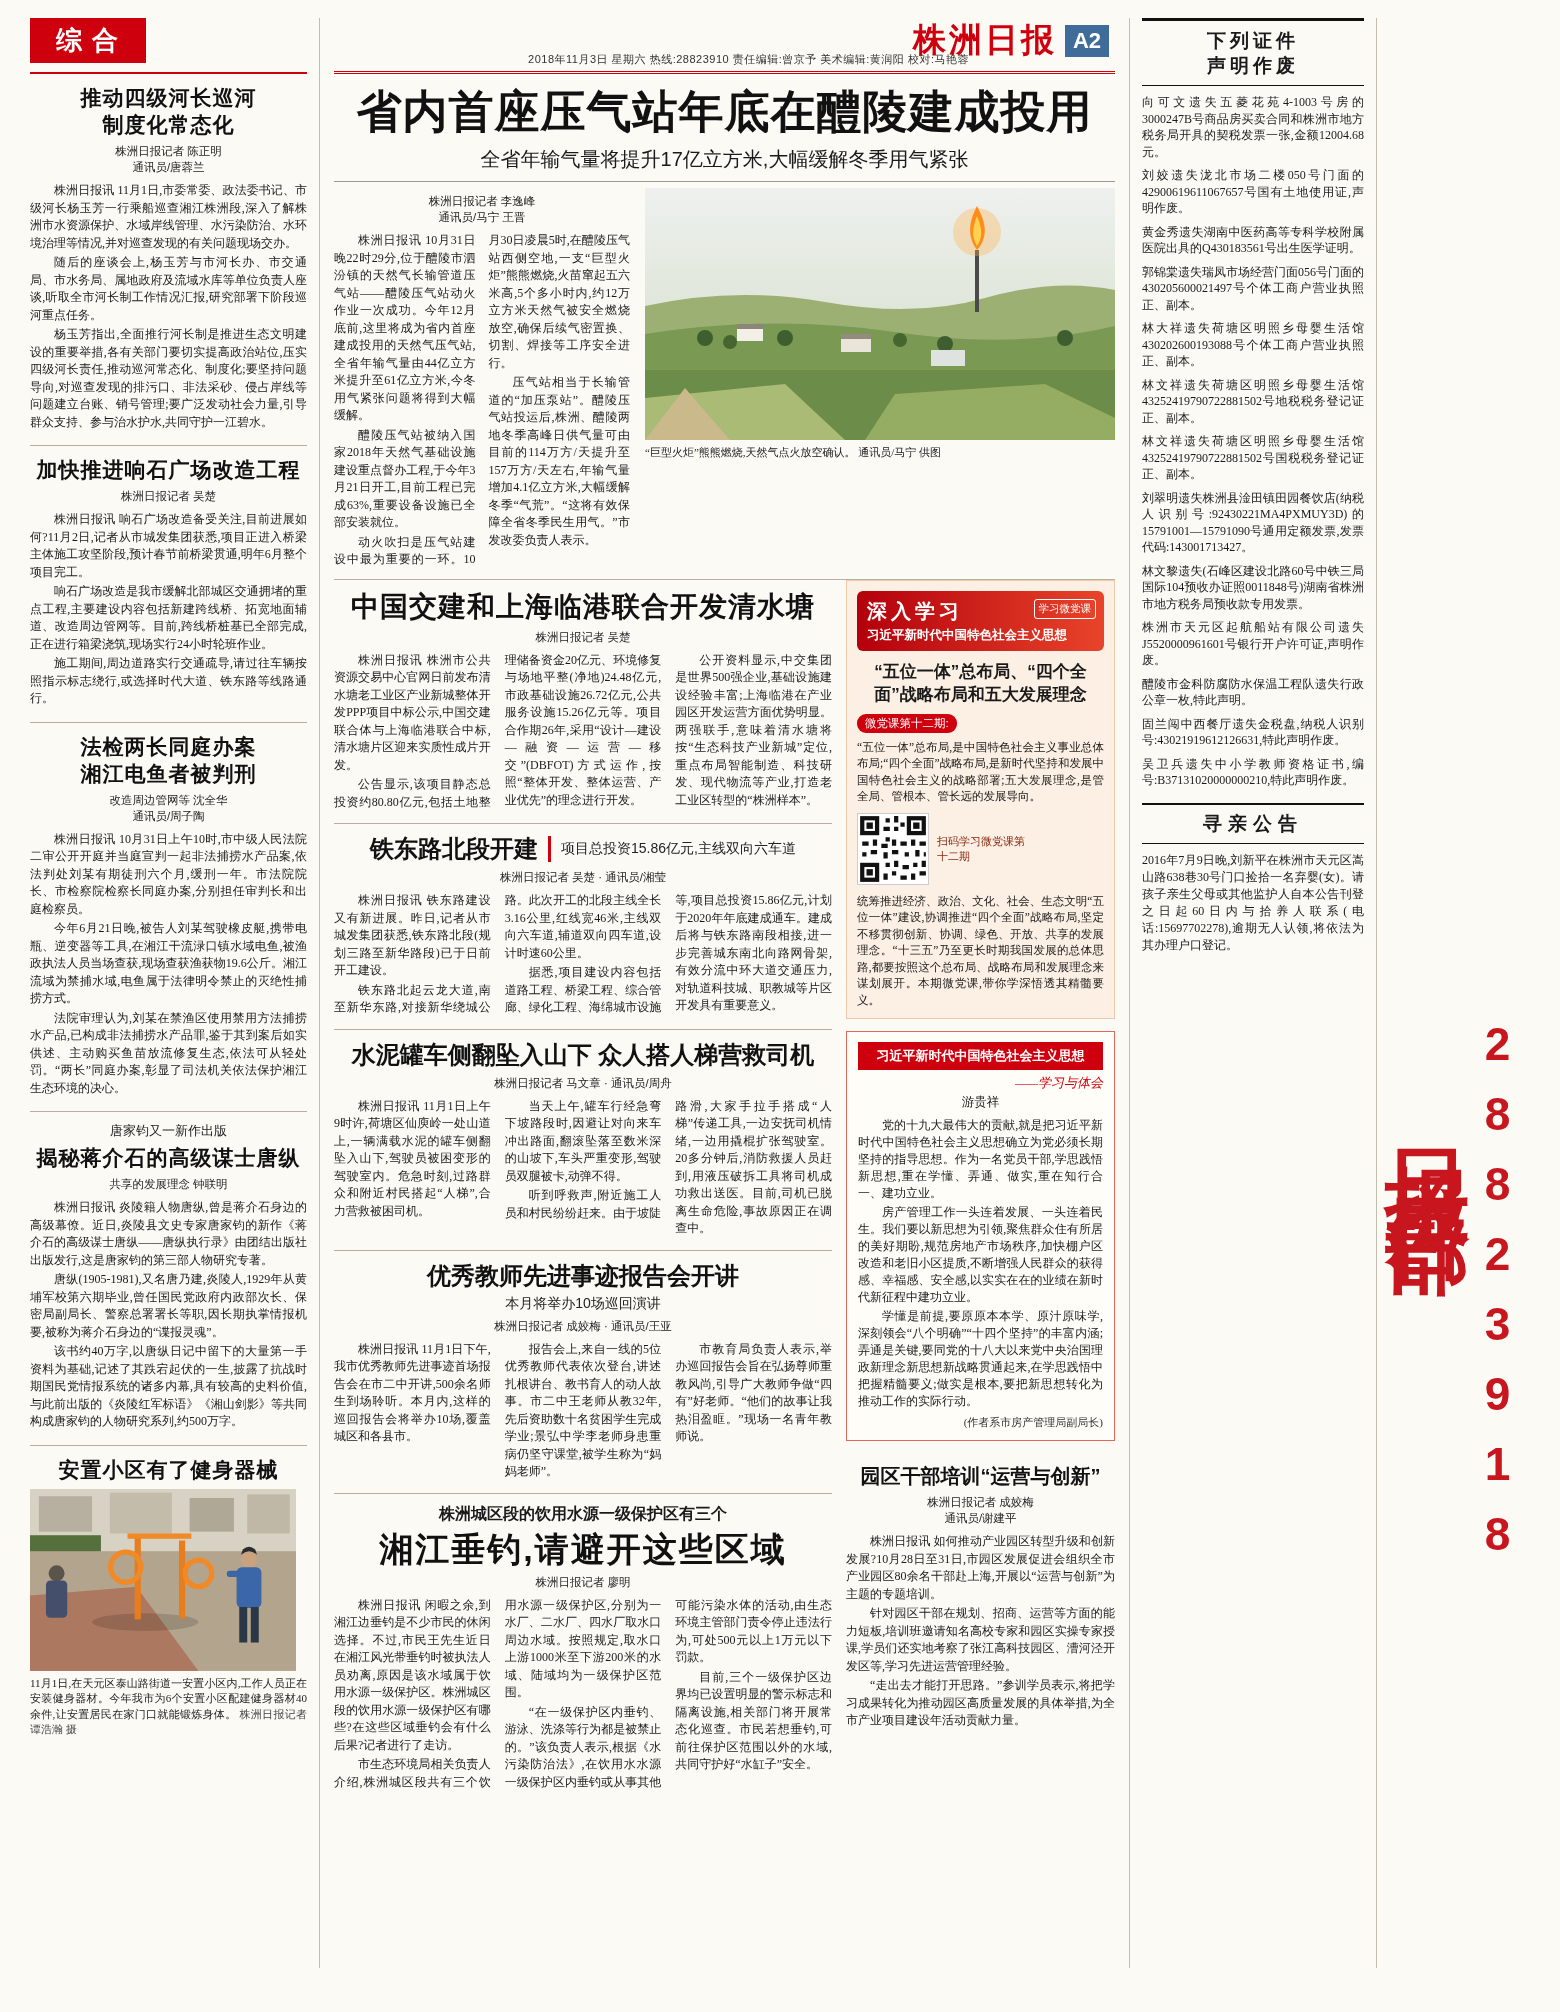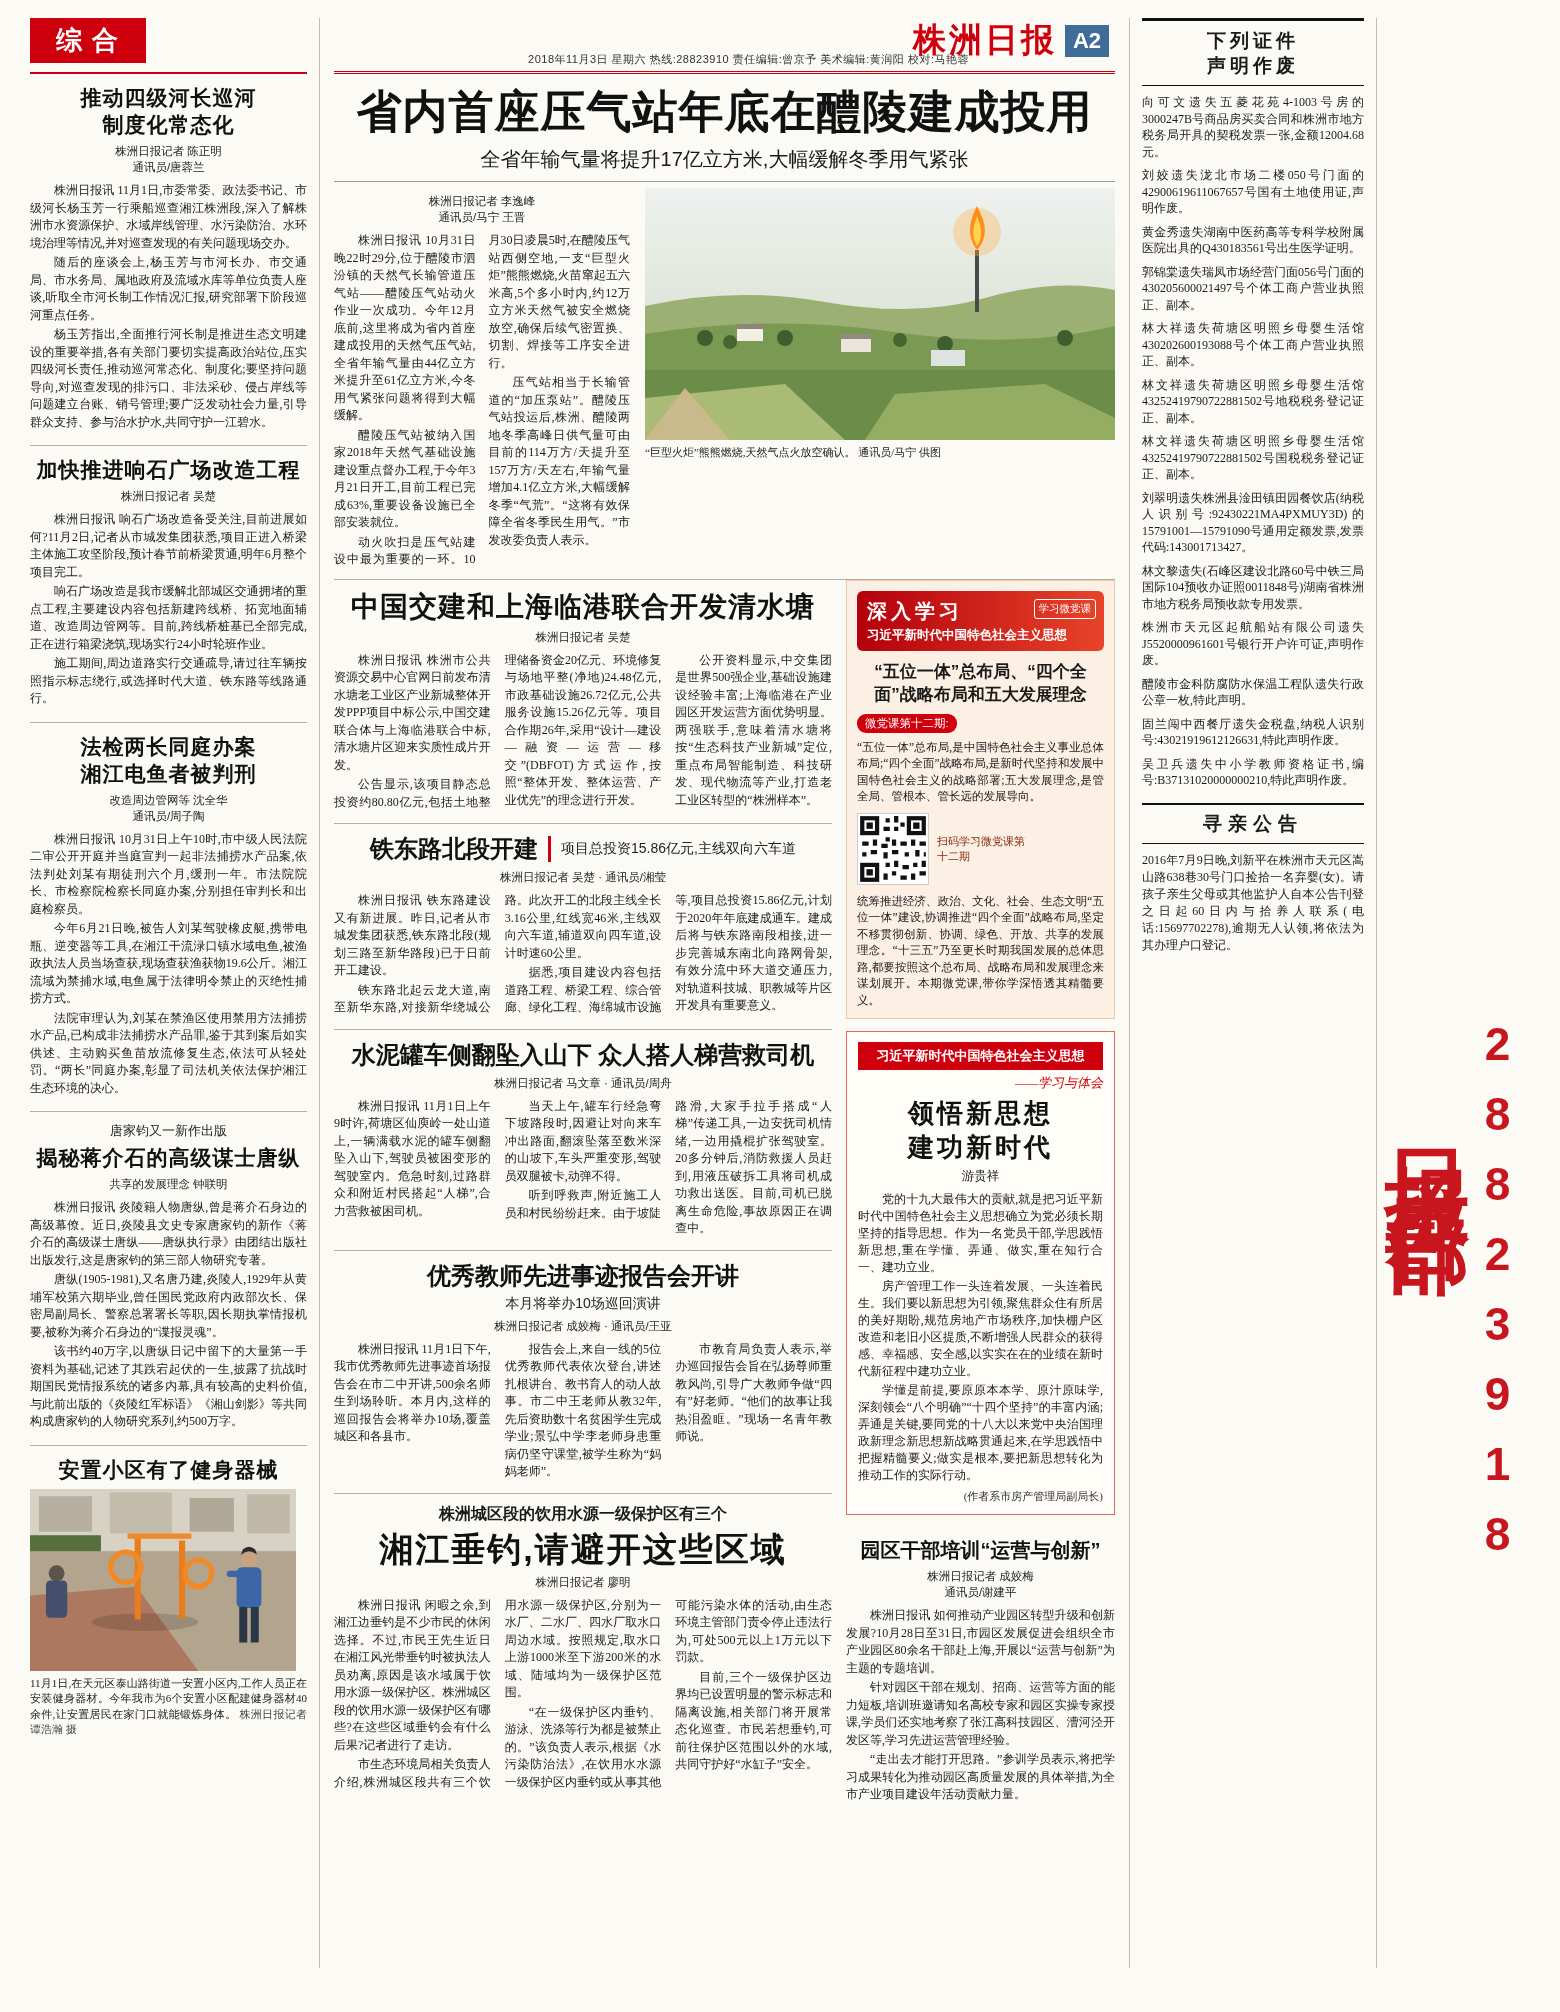--- a/index.html
+++ b/index.html
@@ -350,22 +350,20 @@
                 </g>
               </svg>
               <div class="qr-cap">扫码学习微党课第十二期</div>
             </div>
             <div class="s1-body">统筹推进经济、政治、文化、社会、生态文明“五位一体”建设,协调推进“四个全面”战略布局,坚定不移贯彻创新、协调、绿色、开放、共享的发展理念。“十三五”乃至更长时期我国发展的总体思路,都要按照这个总布局、战略布局和发展理念来谋划展开。本期微党课,带你学深悟透其精髓要义。</div>
           </section>
 
           <section class="study2">
             <div class="s2-bar">习近平新时代中国特色社会主义思想</div>
             <div class="s2-sub">——学习与体会</div>
-            <h2 class="s2-title pre">领悟新思想
-建功新时代</h2>
             <div class="s2-author">游贵祥</div>
             <div class="s2-body">
                 <p class="para">党的十九大最伟大的贡献,就是把习近平新时代中国特色社会主义思想确立为党必须长期坚持的指导思想。作为一名党员干部,学思践悟新思想,重在学懂、弄通、做实,重在知行合一、建功立业。</p>
                 <p class="para">房产管理工作一头连着发展、一头连着民生。我们要以新思想为引领,聚焦群众住有所居的美好期盼,规范房地产市场秩序,加快棚户区改造和老旧小区提质,不断增强人民群众的获得感、幸福感、安全感,以实实在在的业绩在新时代新征程中建功立业。</p>
                 <p class="para">学懂是前提,要原原本本学、原汁原味学,深刻领会“八个明确”“十四个坚持”的丰富内涵;弄通是关键,要同党的十八大以来党中央治国理政新理念新思想新战略贯通起来,在学思践悟中把握精髓要义;做实是根本,要把新思想转化为推动工作的实际行动。</p>
               </div>
             <div class="s2-foot">(作者系市房产管理局副局长)</div>
           </section>
 
           <article class="art" style="border-bottom:none;">

